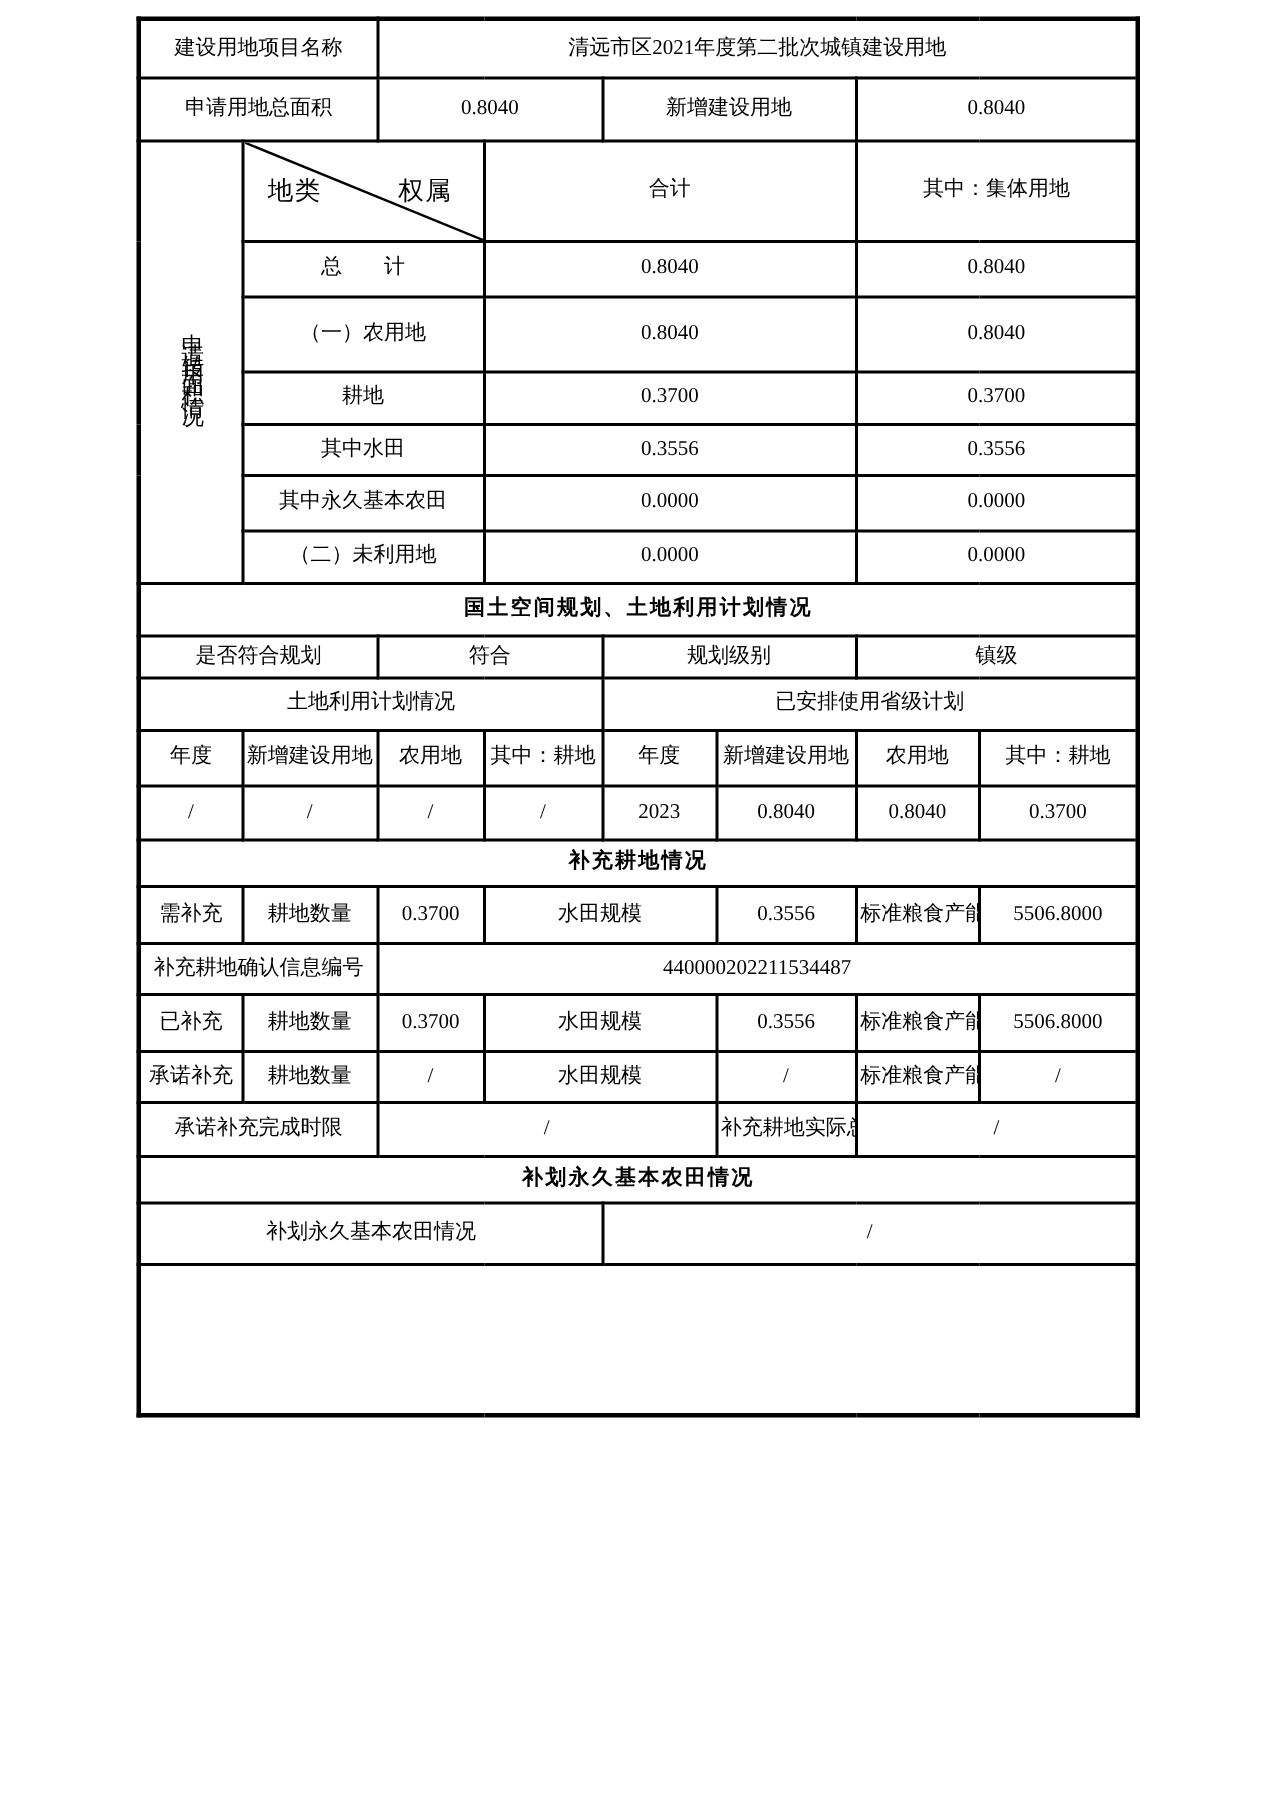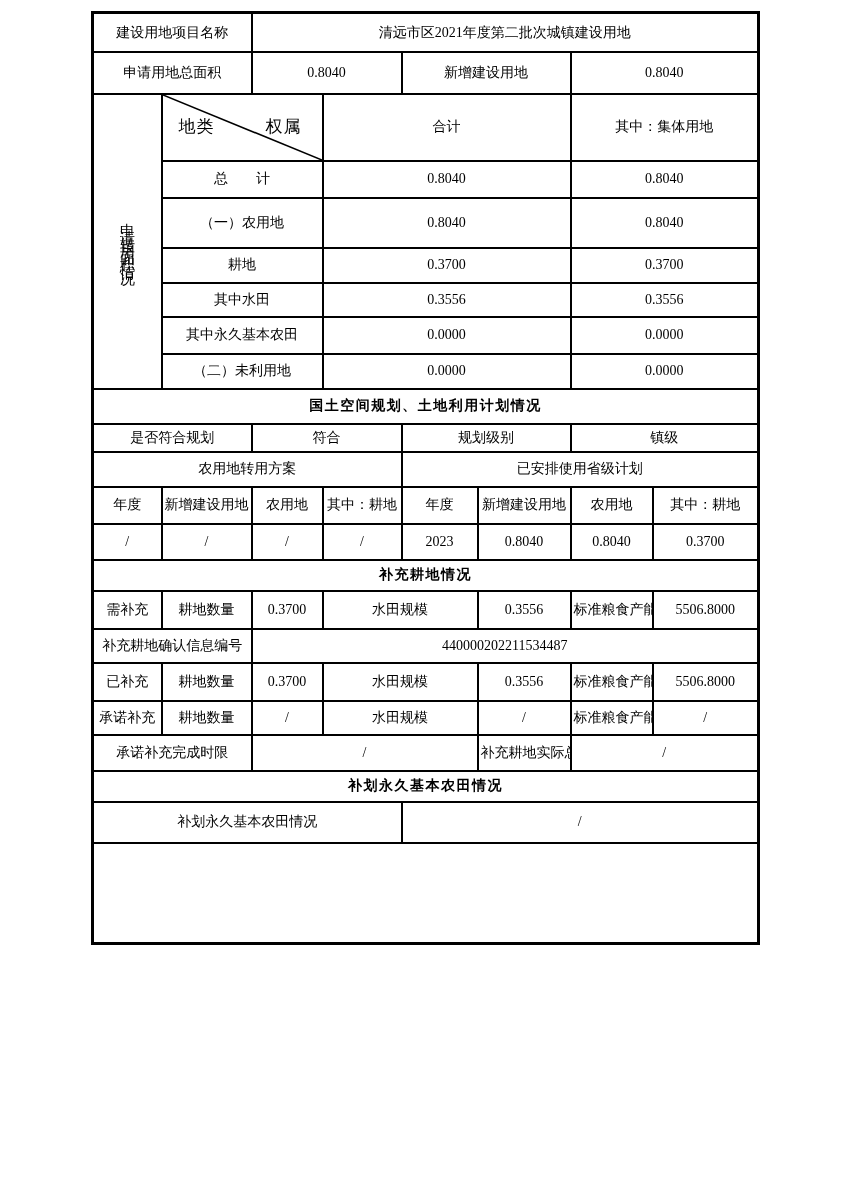--- a/index.html
+++ b/index.html
@@ -125,21 +125,21 @@
       </tr>
 
       <tr style="height:28px">
         <td colspan="2">是否符合规划</td>
         <td colspan="2">符合</td>
         <td colspan="2">规划级别</td>
         <td colspan="2">镇级</td>
       </tr>
 
       <tr style="height:35px">
-        <td colspan="4">农用地转用方案</td>
+        <td colspan="4">土地利用计划情况</td>
         <td colspan="4">已安排使用省级计划</td>
       </tr>
 
       <tr style="height:37px">
         <td class="f13">年度</td>
         <td class="f13">新增建设用地</td>
         <td class="f13">农用地</td>
         <td class="f13">其中：耕地</td>
         <td class="f13">年度</td>
         <td class="f13">新增建设用地</td>

